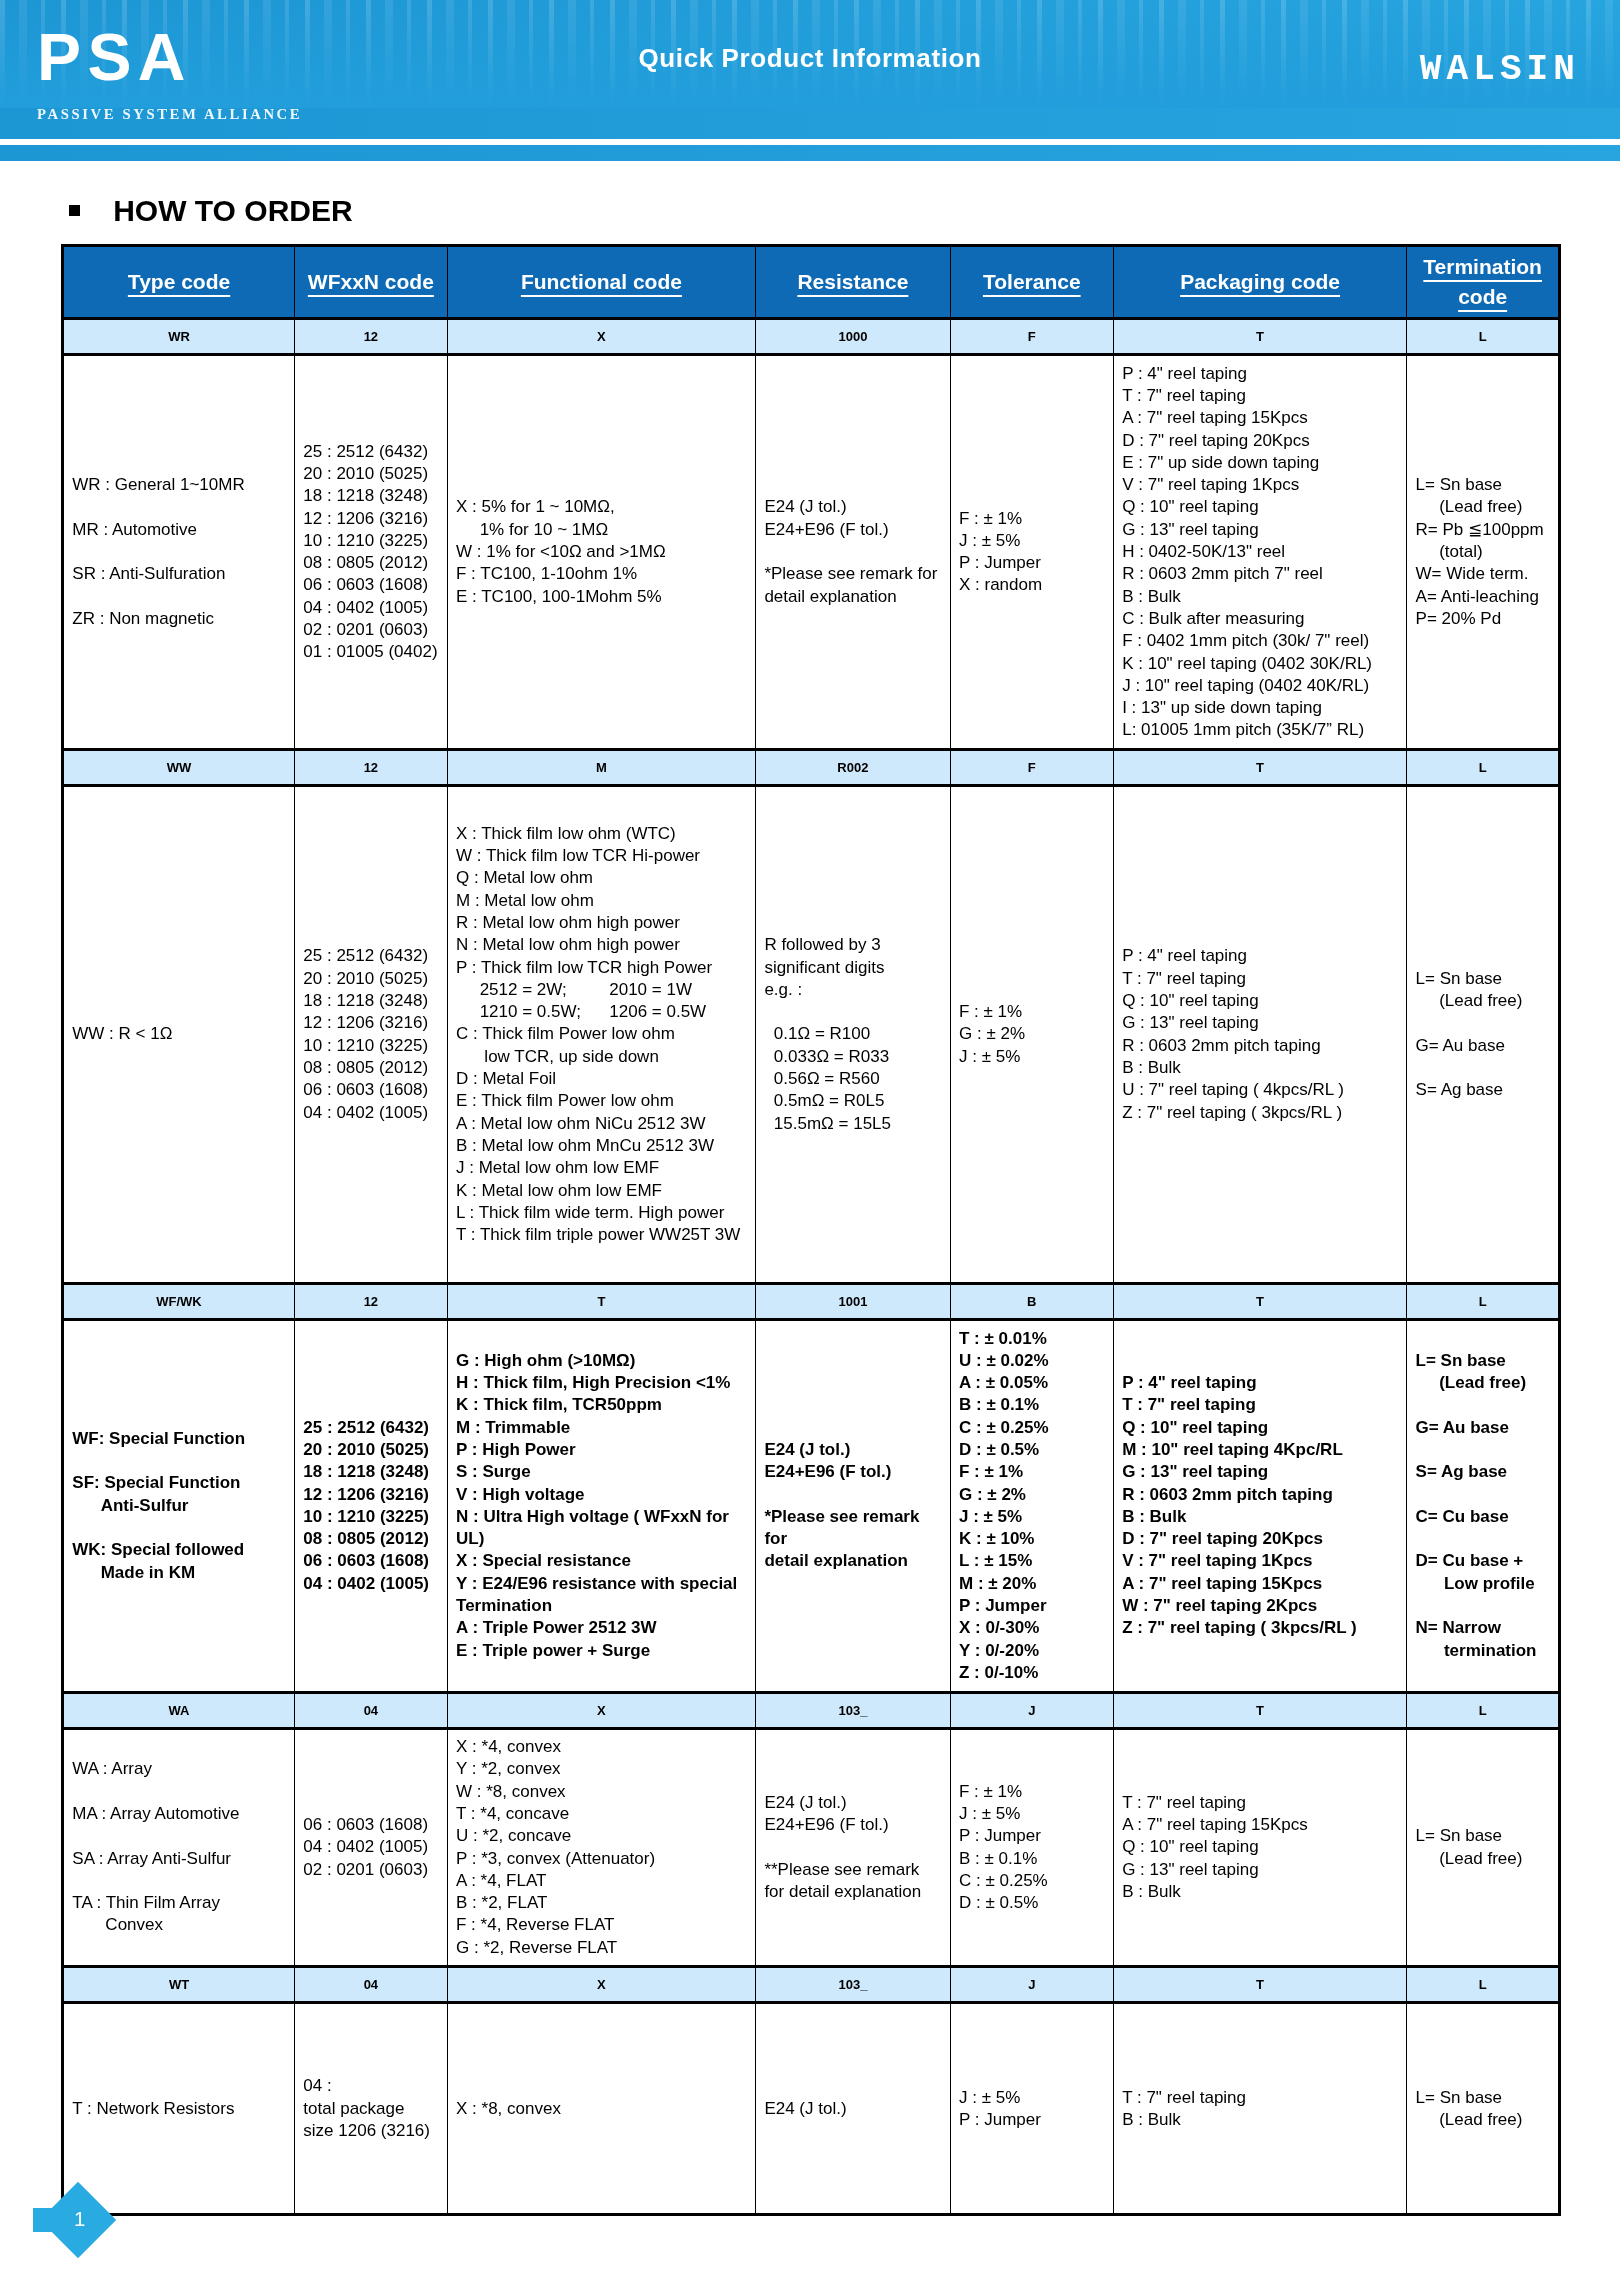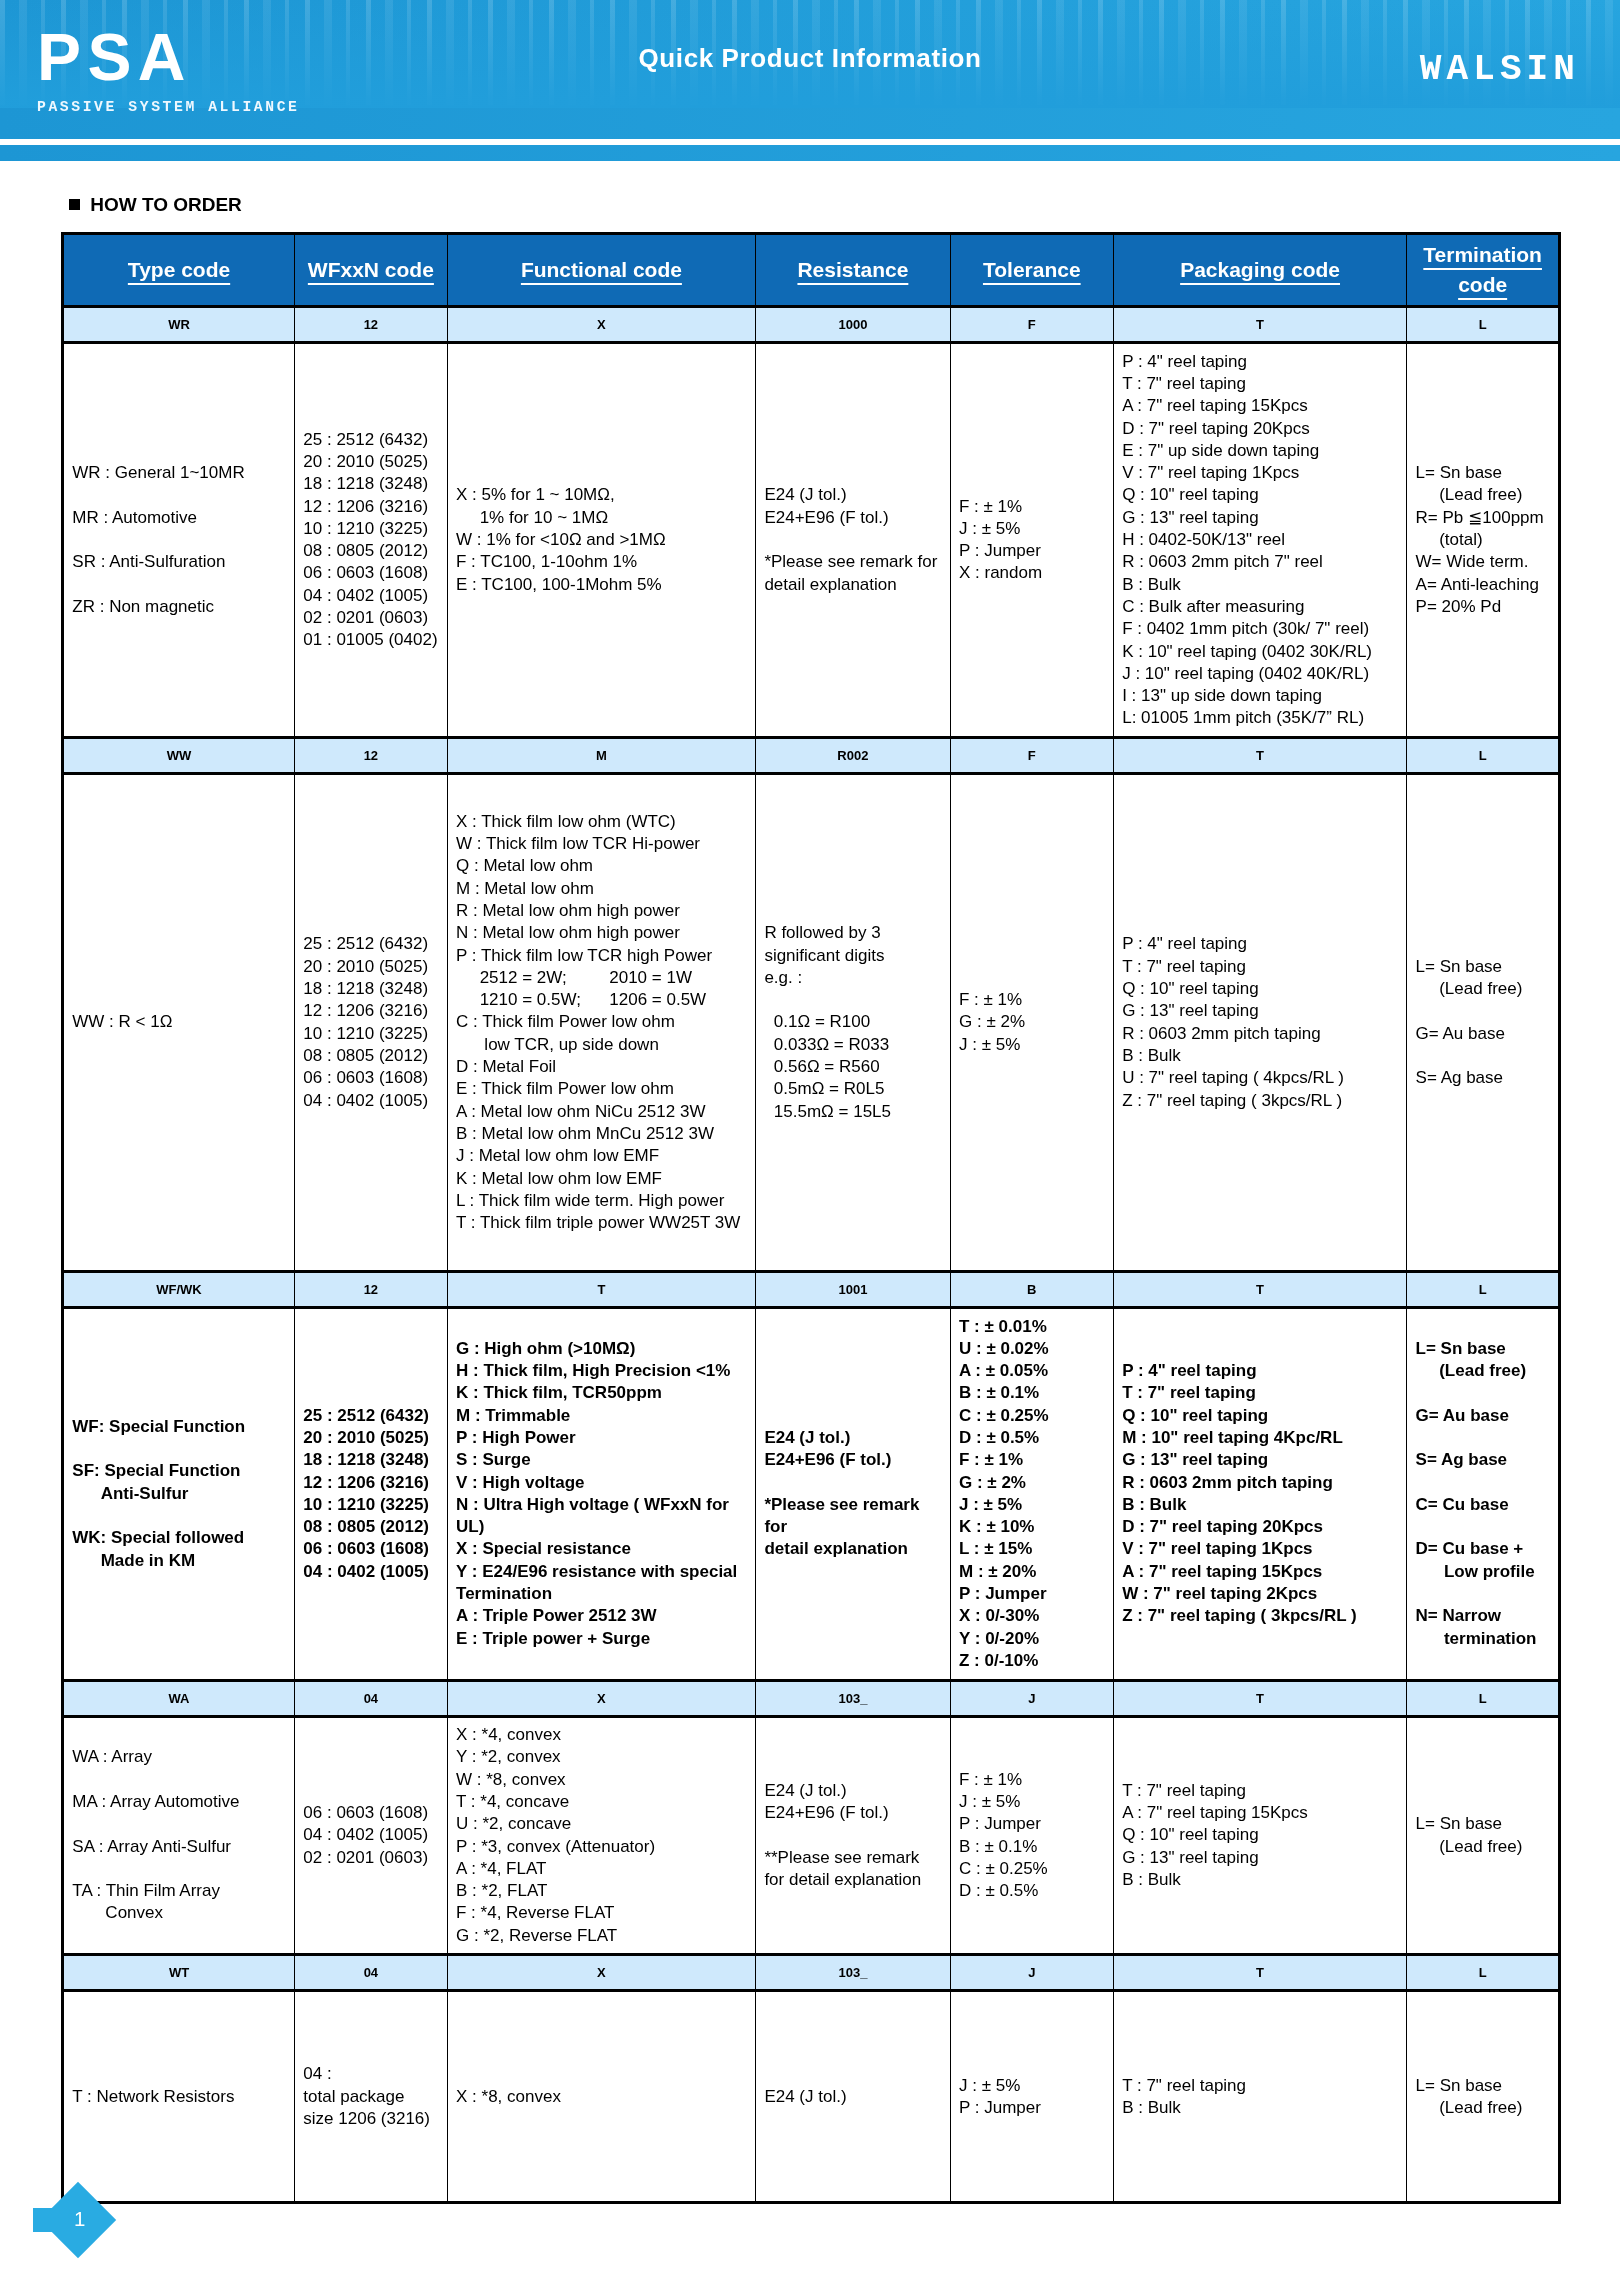--- a/index.html
+++ b/index.html
@@ -12,32 +12,32 @@
   .streaks { position:absolute; top:0; left:0; right:0; height:105px;
              background:repeating-linear-gradient(90deg,
                rgba(255,255,255,0.16) 0 5.1px, rgba(255,255,255,0) 5.1px 19px,
                rgba(255,255,255,0.09) 19px 27px, rgba(255,255,255,0) 27px 41px,
                rgba(255,255,255,0.13) 41px 45px, rgba(255,255,255,0) 45px 61px); }
   .streak-fade { position:absolute; top:0; left:0; right:0; height:108px;
                  background:linear-gradient(180deg, rgba(29,150,212,0) 0%, rgba(33,158,219,0.95) 92%); }
   .logo { position:absolute; left:37px; top:24px; }
   .logo-main { font-size:66px; font-weight:800; color:#fff; letter-spacing:6.4px;
                line-height:1; font-style:normal; }
-  .logo-sub { margin-top:9px; font-family:Liberation Mono, monospace;
+  .logo-sub { margin-top:16px; font-family:Liberation Serif, serif;
               font-size:14.7px; font-weight:700; color:#eef8ff; letter-spacing:2.6px; }
   .banner-title { position:absolute; left:0; right:0; top:43px; text-align:center;
                   font-size:26px; font-weight:700; color:#fff; letter-spacing:0.6px; }
   .brand { position:absolute; right:40px; top:49px; font-size:36px; font-weight:700;
            color:#fff; letter-spacing:5.1px; font-family:"Liberation Mono","DejaVu Sans Mono",monospace; }
   .banner-gap   { width:100%; height:5.7px;  background:#ffffff; }
   .banner-strip { width:100%; height:16px; background:linear-gradient(90deg,#1d96d4,#27a5df); }
 
   
-  .section-title { margin:33px 0 0 69px; font-size:19px; font-weight:700; color:#000;
-                   display:flex; align-items:center; }
+  .section-title { margin:33px 0 0 69px; font-size:30px; font-weight:700; color:#000;
+                   display:flex; align-items:center;gap:23px; }
   .bullet { display:inline-block; width:11px; height:11px; background:#000; margin-right:10.2px; }
 
   
   table.order { border-collapse:collapse; table-layout:fixed;
                 margin:16.6px 0 0 61px; width:1500px;
                 border:3.8px solid #000; }
   col.c-type  { width:15.5%; } col.c-size { width:10.2%; } col.c-func { width:20.6%; }
   col.c-res   { width:13.0%; } col.c-tol  { width:10.9%; } col.c-pack { width:19.6%; }
   col.c-term  { width:10.2%; }
 

